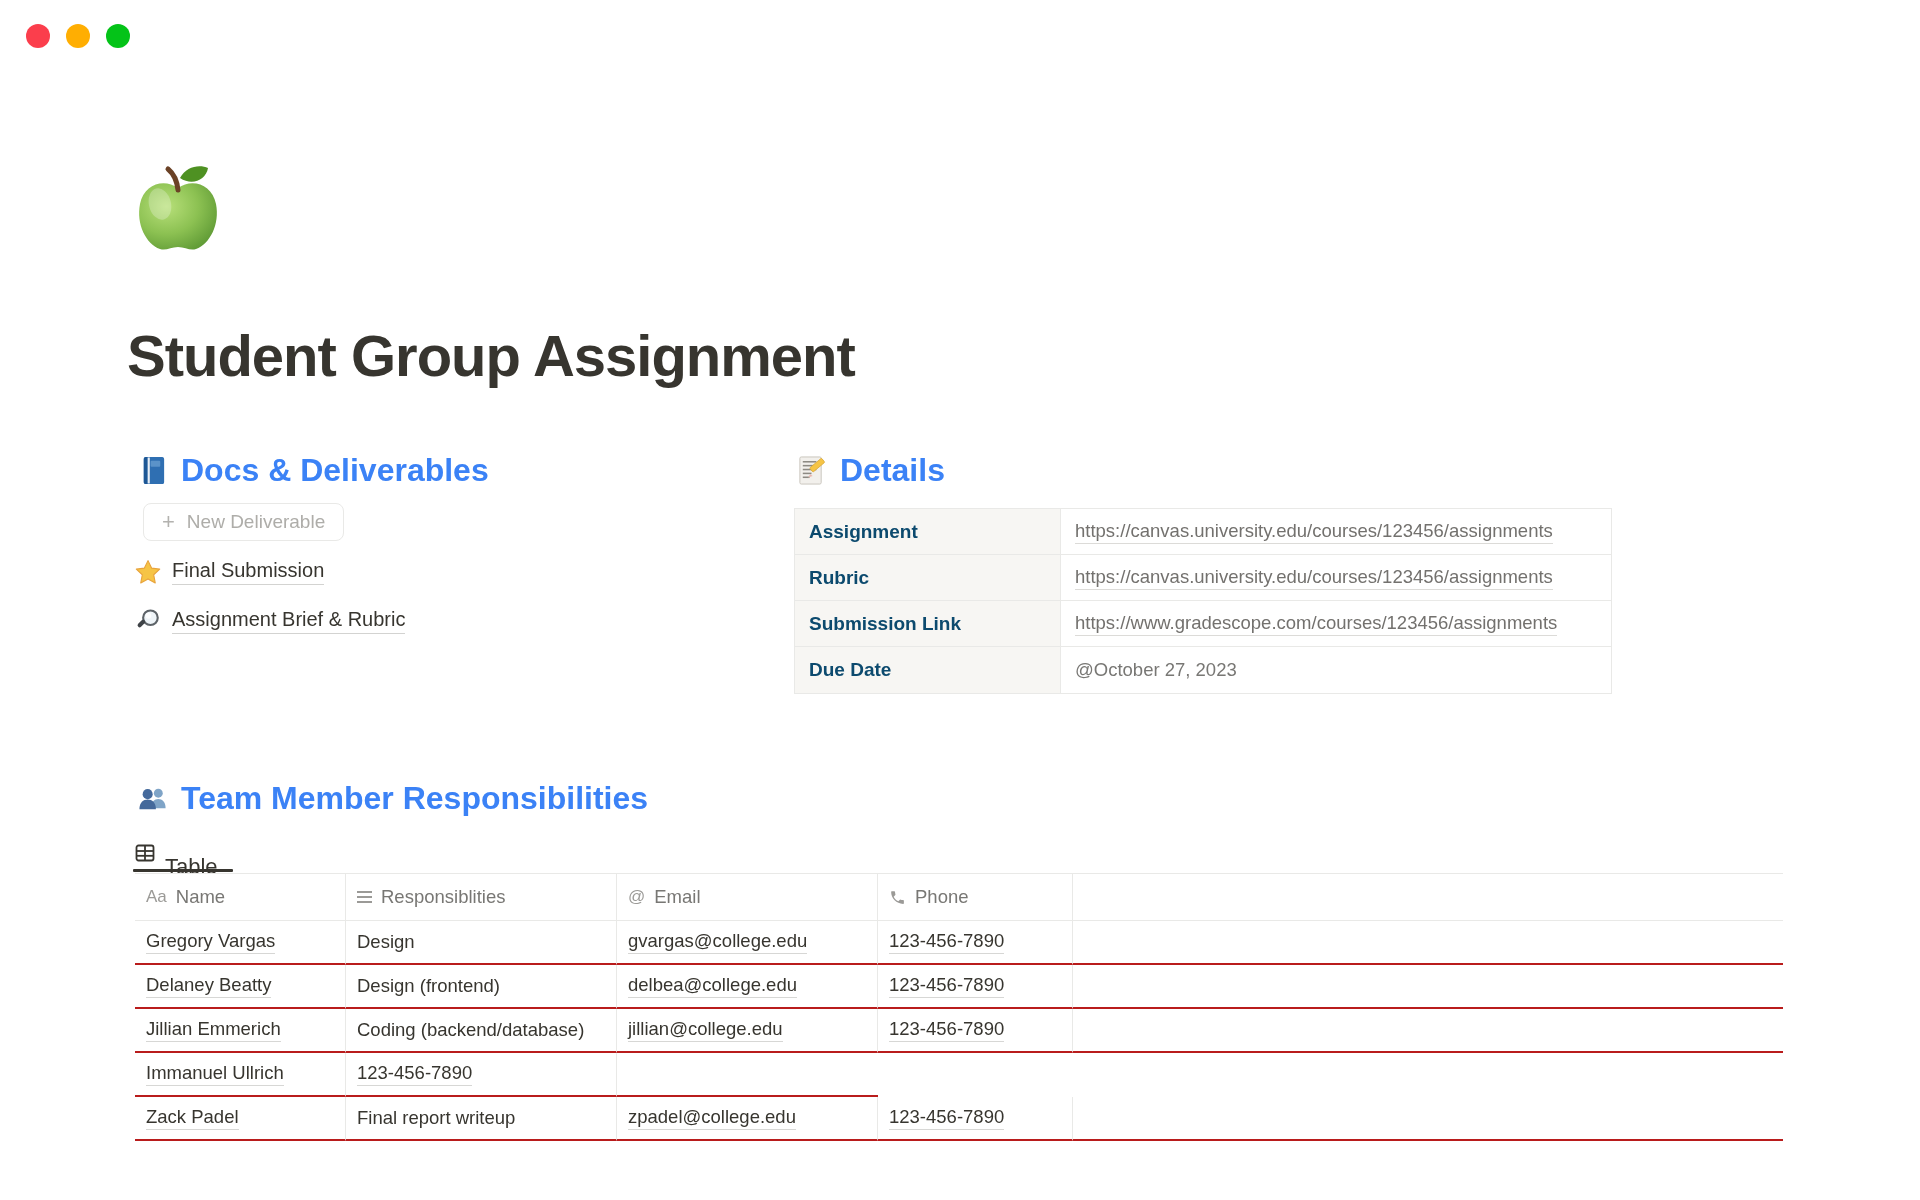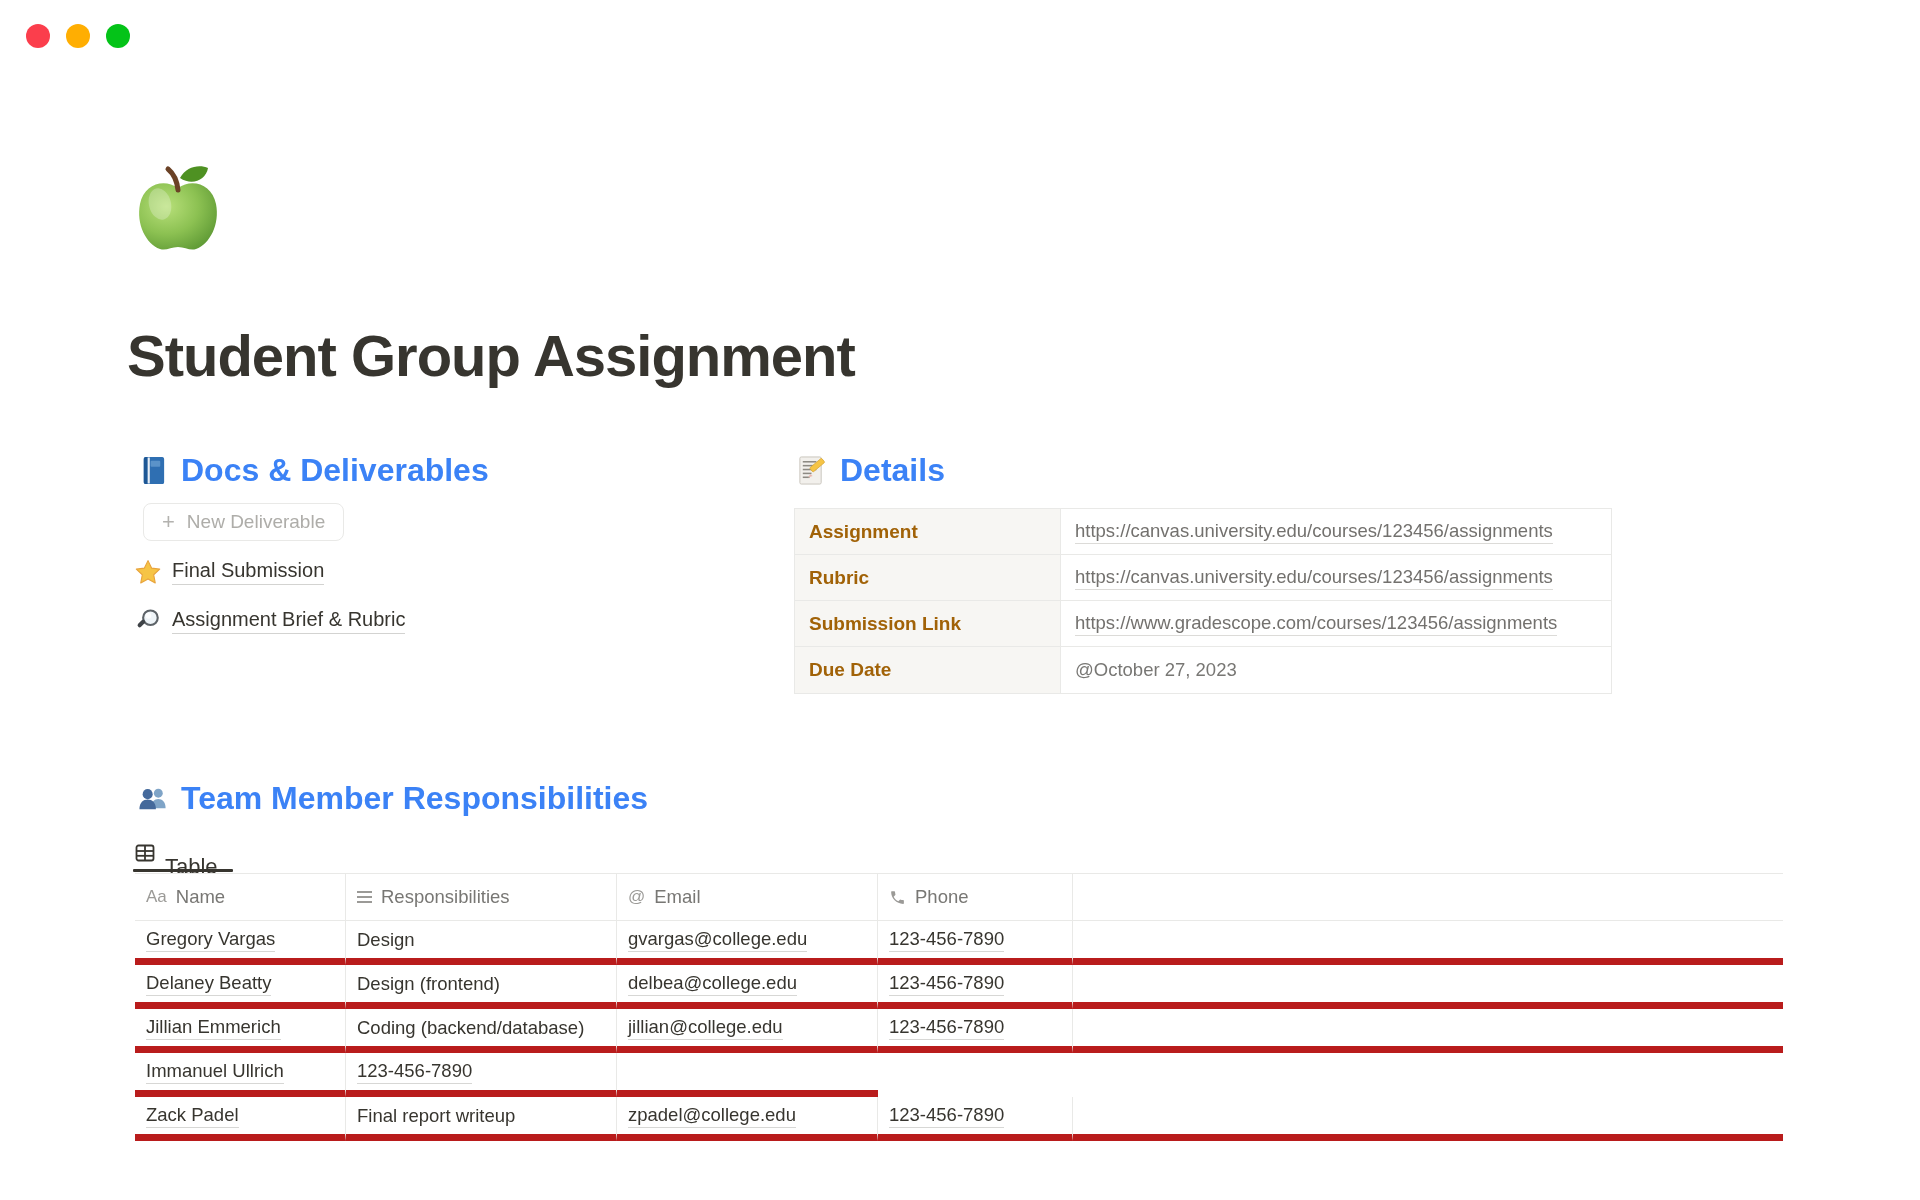--- a/index.html
+++ b/index.html
@@ -32,41 +32,41 @@
   .doc-link .emoji-box { width:26px; height:26px; display:flex; align-items:center; justify-content:center; }
   .doc-link .lbl { font-size:20px; font-weight:500; color:#37352F;
     border-bottom:1px solid rgba(55,53,47,0.22); padding-bottom:2px; }
 
   
   .col-right { position:absolute; left:794px; top:452px; width:818px; }
   .details-table { margin-top:19px; border:1px solid #e9e9e7; width:818px; }
   .d-row { display:grid; grid-template-columns:266px 1fr; height:46px; border-bottom:1px solid #e9e9e7; }
   .d-row:last-child { border-bottom:none; }
   .d-label { background:#f7f6f3; border-right:1px solid #e9e9e7; display:flex; align-items:center;
-    padding:0 14px; font-size:19px; font-weight:600; color:#a16207; }
+    padding:0 14px; font-size:19px; font-weight:600; color:#0c4a6e; }
   .d-value { display:flex; align-items:center; padding:0 14px; font-size:18.5px; color:#73716e;
     white-space:nowrap; overflow:hidden; }
   .d-value .url { border-bottom:1px solid #dcdbd8; padding-bottom:1px; cursor:pointer; }
   .d-value .mention { color:#787774; cursor:pointer; }
 
   
   .team-head { position:absolute; left:135px; top:780px; }
   .tabbar { position:absolute; left:135px; top:838px; display:flex; align-items:center; gap:10px;
     height:30px; cursor:pointer; }
   .tabbar .tab-label { font-size:22px; font-weight:500; color:#37352F;margin-top:28px; }
   .tab-underline { position:absolute; left:133px; top:869px; width:100px; height:3px;
     background:#37352F; border-radius:1px; }
   .tab-divider { position:absolute; left:135px; top:873px; width:1648px; height:1px; background:#e9e9e7; }
 
   .team-table { position:absolute; left:135px; top:874px; width:1648px; }
   .t-row { display:grid; grid-template-columns:211px 271px 261px 195px 1fr; }
   .t-row.header { height:47px; }
   .t-row.body { height:44px; }
   .t-cell { display:flex; align-items:center; padding:0 8px 0 11px; overflow:hidden; white-space:nowrap;
-    border-bottom:7px solid #b91c1c; }
+    border-bottom:2px solid #b91c1c; }
   .t-row.header .t-cell { border-bottom:1px solid #e9e9e7; color:#787774; font-size:18.5px; gap:9px; }
   .t-cell.v { border-right:1px solid #e9e9e7; }
   .hdr-glyph { color:#9b9a97; font-size:17px; }
   .t-row.body .t-cell { font-size:18.5px; color:#37352F; cursor:pointer; }
   .u { border-bottom:1px solid rgba(55,53,47,0.2); padding-bottom:1px; }
   .name { font-weight:500; }
 
   .bars { display:inline-flex; flex-direction:column; gap:3px; }
   .bars i { display:block; width:15px; height:2px; background:#9b9a97; }
 </style>
@@ -222,21 +222,21 @@
       <div class="t-cell v">
         <span class="hdr-glyph">Aa</span>
         <span>Name</span>
       </div>
       <div class="t-cell v">
         <span class="bars">
             <i></i>
             <i></i>
             <i></i>
           </span>
-        <span>Responsibilities</span>
+        <span>Responsiblities</span>
       </div>
       <div class="t-cell v">
         <span class="hdr-glyph">@</span>
         <span>Email</span>
       </div>
       <div class="t-cell v">
         <svg width="17" height="17" viewBox="0 0 24 24">
           <path d="M6.6 10.8c1.5 2.9 3.7 5.1 6.6 6.6l2.2-2.2c.3-.3.7-.4 1-.2 1.1.4 2.3.6 3.6.6.6 0 1 .4 1 1V20c0 .6-.4 1-1 1C10.6 21 3 13.4 3 4c0-.6.4-1 1-1h3.5c.6 0 1 .4 1 1 0 1.2.2 2.4.6 3.6.1.3 0 .7-.2 1l-2.3 2.2z" fill="#9b9a97"></path>
         </svg>
         <span>Phone</span>

